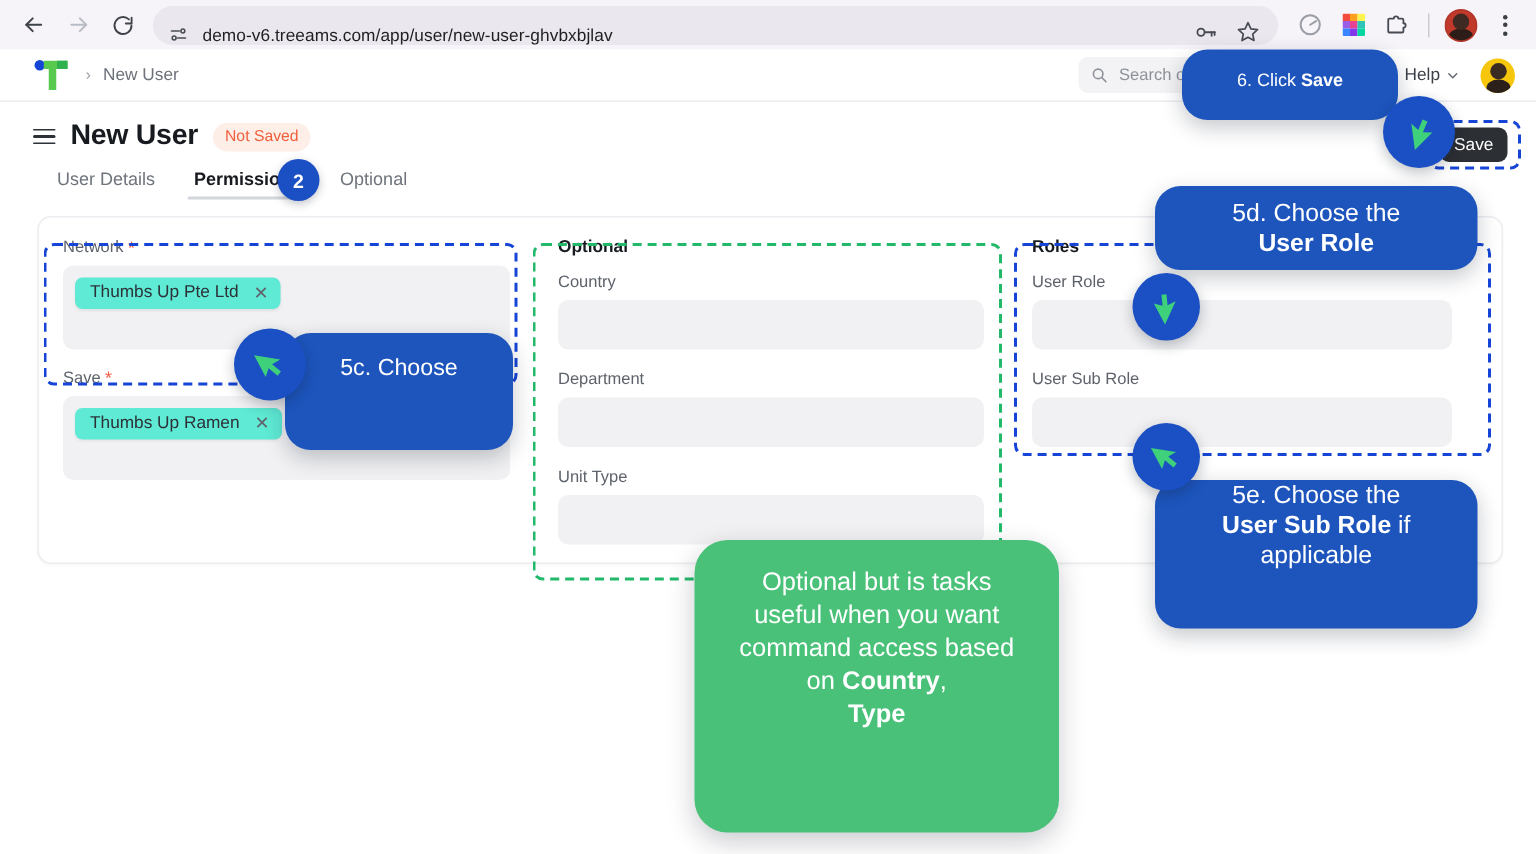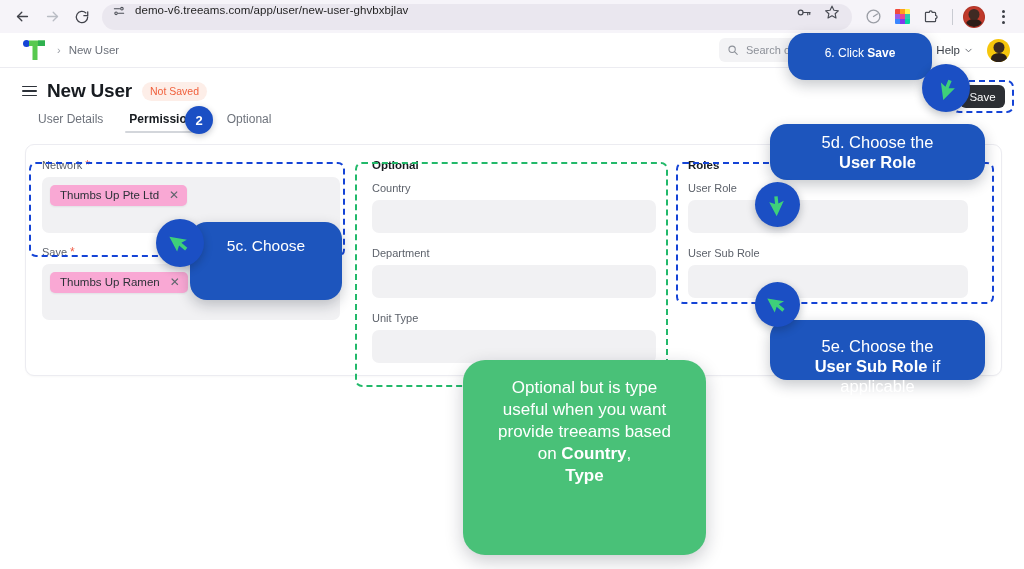--- a/index.html
+++ b/index.html
@@ -28,21 +28,21 @@
     color: #40424a;
     flex: 0 0 auto;
   }
   .nav-btn.disabled { color: #b9bcc4; }
   .omnibox {
     flex: 1 1 auto;
     height: 26px;
     background: #eae7ef;
     border-radius: 14px;
     display: flex;
-    align-items: flex-start;
+    align-items: flex-end;
     padding: 0 10px;
     margin: 0 6px 0 4px;
     gap: 9px;
     min-width: 0;
     position: relative;
   }
   .omnibox-url {
     font-size: 11.5px;
     color: #1f1f1f;
     white-space: nowrap;
@@ -216,21 +216,21 @@
   .req { color: #f0604a; font-size: 12px; line-height: 1; }
   .multiselect {
     background: #f1f1f3;
     border-radius: 7px;
     height: 56px;
     padding: 8px 8px;
     margin-bottom: 13px;
   }
   .chip {
     display: inline-flex; align-items: center; gap: 10px;
-    background: #f9a8d4;
+    background: #5eead4;
     border-radius: 5px;
     padding: 4px 8px 5px 10px;
     font-size: 11.5px;
     color: #2c3138;
     box-shadow: 0 1px 2px rgba(16,24,40,.07);
   }
   .chip-x { color: #60656d; font-size: 12px; line-height: 1; }
   .input-box {
     background: #f1f1f3;
     border-radius: 7px;
@@ -502,30 +502,30 @@
 <div class="callout" style="left:770px; top:124px; width:215px; height:56px; font-size:16.5px; padding-top:8px;">
   <div>5d. Choose the</div>
   <div><b>User Role</b></div>
 </div>
 <div class="cursor-bubble" style="left:755px; top:182px; width:45px; height:45px;">
   <svg width="25" height="25" viewBox="0 0 24 24" style="transform: rotate(152deg) scaleX(-1);">
     <path d="M6 2.4 L6 17.6 L10.2 13.6 L12.9 20.3 L15.9 19.0 L13.2 12.5 L19 12.3 Z" fill="#3ed07a"></path>
   </svg>
 </div>
 
-<div class="callout" style="left:770px; top:320px; width:215px; height:60px; font-size:16.5px; padding-top:16px;">
+<div class="callout" style="left:770px; top:320px; width:215px; height:99px; font-size:16.5px; padding-top:0;">
   <div>5e. Choose the</div>
   <div><b>User Sub Role</b> if</div>
   <div>applicable</div>
 </div>
 <div class="cursor-bubble" style="left:755px; top:282px; width:45px; height:45px;">
   <svg width="25" height="25" viewBox="0 0 24 24" style="transform: rotate(-28deg);">
     <path d="M6 2.4 L6 17.6 L10.2 13.6 L12.9 20.3 L15.9 19.0 L13.2 12.5 L19 12.3 Z" fill="#3ed07a"></path>
   </svg>
 </div>
 
 <div class="callout-green" style="left:463px; top:360px; width:243px; height:195px; font-size:17px; padding:17px 14px 0;">
-  <div>Optional but is type</div>
+  <div>Optional but is tasks</div>
   <div>useful when you want</div>
-  <div>provide treeams based</div>
+  <div>command access based</div>
   <div>on <b>Country</b>,</div>
   <div><b>Type</b></div>
 </div>
 
 </body></html>

